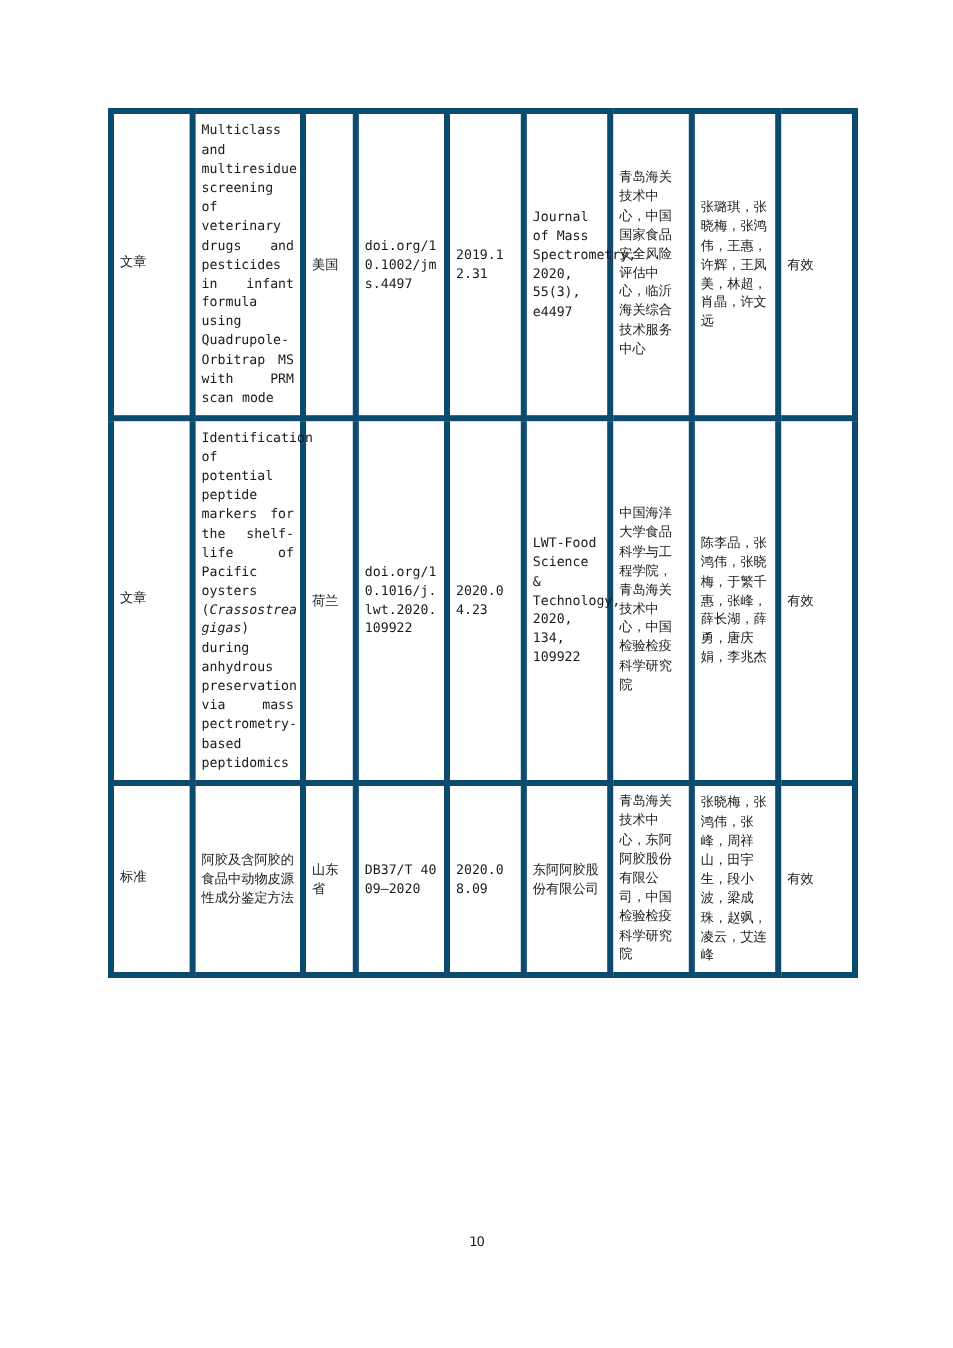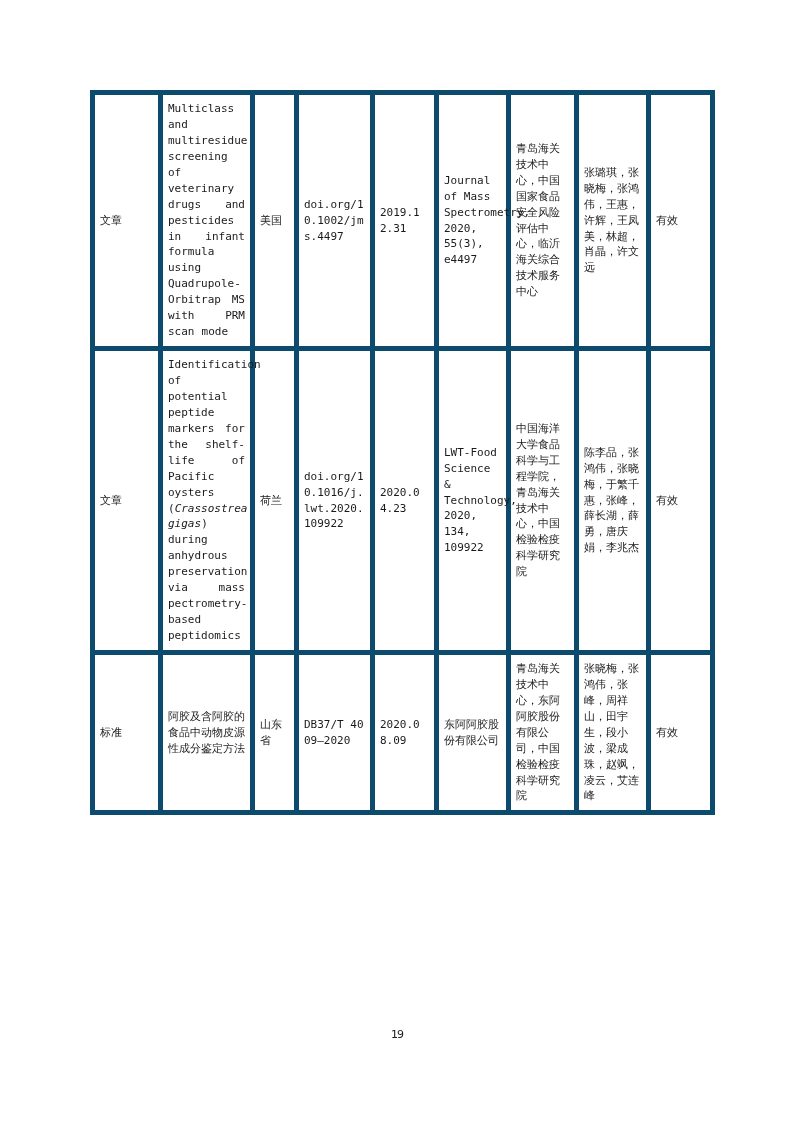--- a/index.html
+++ b/index.html
@@ -39,21 +39,21 @@
   col.c-title  { width: 92px; }
   col.c-region { width: 44px; }
   col.c-doi    { width: 76px; }
   col.c-date   { width: 64px; }
   col.c-source { width: 72px; }
   col.c-org    { width: 68px; }
   col.c-author { width: 72px; }
   col.c-status { width: 64px; }
 
   .cell-type {
-    font-family: Liberation Serif, serif;
+    font-family: Liberation Mono, monospace;
     font-size: 11.5px;
     text-align: left;
     padding-left: 8px;
   }
   .cell-title-en {
     font-family: "DejaVu Sans Mono", monospace;
     font-size: 9.4px;
     line-height: 1.85;
     text-align: justify;
     text-justify: inter-word;
@@ -193,14 +193,14 @@
         <td class="cell-doi">DB37/T 4009—2020</td>
         <td class="cell-date">2020.08.09</td>
         <td class="cell-source-cn">东阿阿胶股份有限公司</td>
         <td class="cell-org">青岛海关技术中心，东阿阿胶股份有限公司，中国检验检疫科学研究院</td>
         <td class="cell-author">张晓梅，张鸿伟，张峰，周祥山，田宇生，段小波，梁成珠，赵飒，凌云，艾连峰</td>
         <td class="cell-status">有效</td>
       </tr>
     </tbody>
   </table>
 
-  <div class="page-number">19</div>
+  <div class="page-number">10</div>
 </div>
 
 </body></html>

